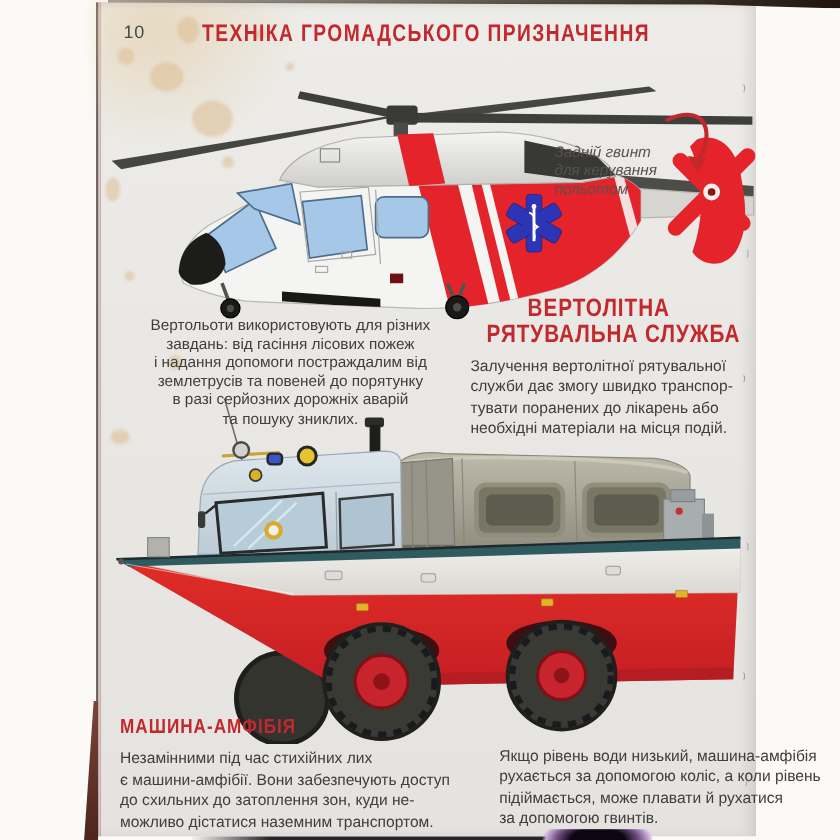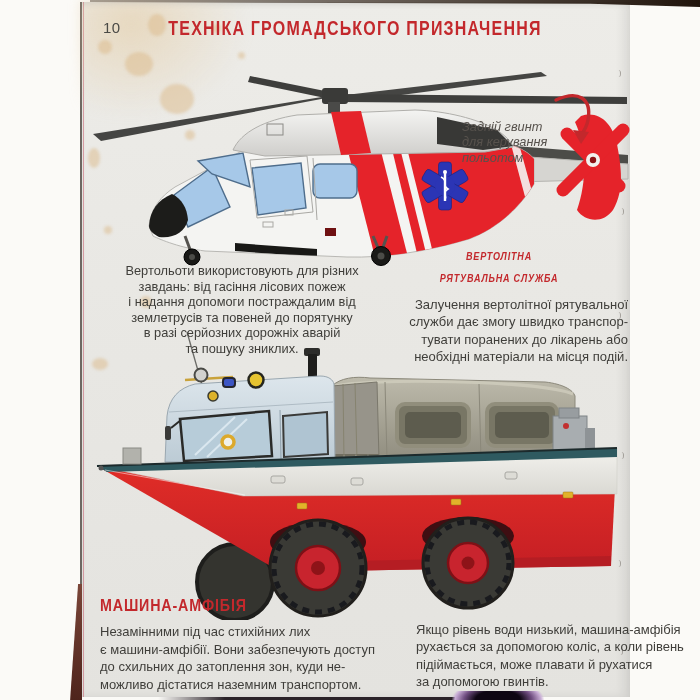--- a/index.html
+++ b/index.html
@@ -53,26 +53,25 @@
     position:absolute;left:82px;top:17px;width:546px;z-index:5;text-align:center;
     font-size:20px;font-weight:bold;color:var(--heading-red,#c3282c);
     letter-spacing:1.5px;transform:scaleX(.8);transform-origin:center;
     white-space:nowrap;
   }
   .bodytext{position:absolute;z-index:5;color:var(--text-gray,#3f3e3a);}
   .bodytext .ln{white-space:nowrap;}
   .intro{left:96px;top:263px;width:292px;text-align:center;font-size:12.8px;line-height:15.6px;}
   .svc-head{
     position:absolute;left:385px;top:246px;width:228px;z-index:5;text-align:center;
-    color:var(--heading-red,#c3282c);font-weight:bold;font-size:11px;line-height:21.5px;
+    color:var(--heading-red,#c3282c);font-weight:bold;font-size:21px;line-height:21.5px;
     letter-spacing:1px;
-    font-style:italic;
   }
   .svc-head .ln{transform:scaleX(.82);transform-origin:center;white-space:nowrap;}
-  .svc-body{left:392px;top:296px;width:236px;text-align:right;font-size:13px;line-height:17.3px;}
+  .svc-body{left:392px;top:296px;width:236px;text-align:left;font-size:13px;line-height:17.3px;}
   .amf-head{
     position:absolute;left:100px;top:596px;z-index:5;
     color:var(--heading-red,#c3282c);font-weight:bold;font-size:17px;letter-spacing:1px;
     transform:scaleX(.84);transform-origin:left center;white-space:nowrap;
   }
   .amf-left{left:100px;top:623px;width:300px;text-align:left;font-size:13px;line-height:17.6px;}
   .amf-right{left:416px;top:621px;width:245px;text-align:left;font-size:13px;line-height:17.3px;}
   .annotation{
     position:absolute;left:462px;top:95px;width:126px;z-index:6;
     font-style:italic;color:#57524d;font-size:12.8px;line-height:15.4px;margin-top:24px;

